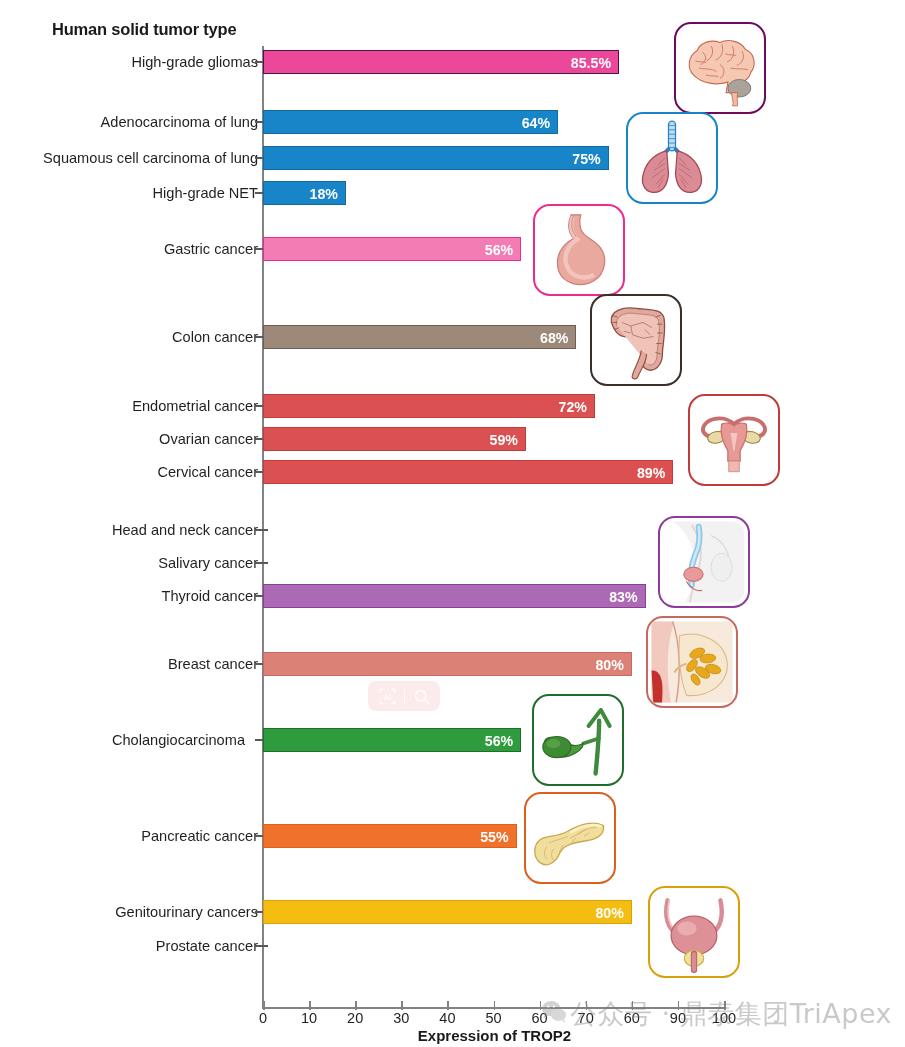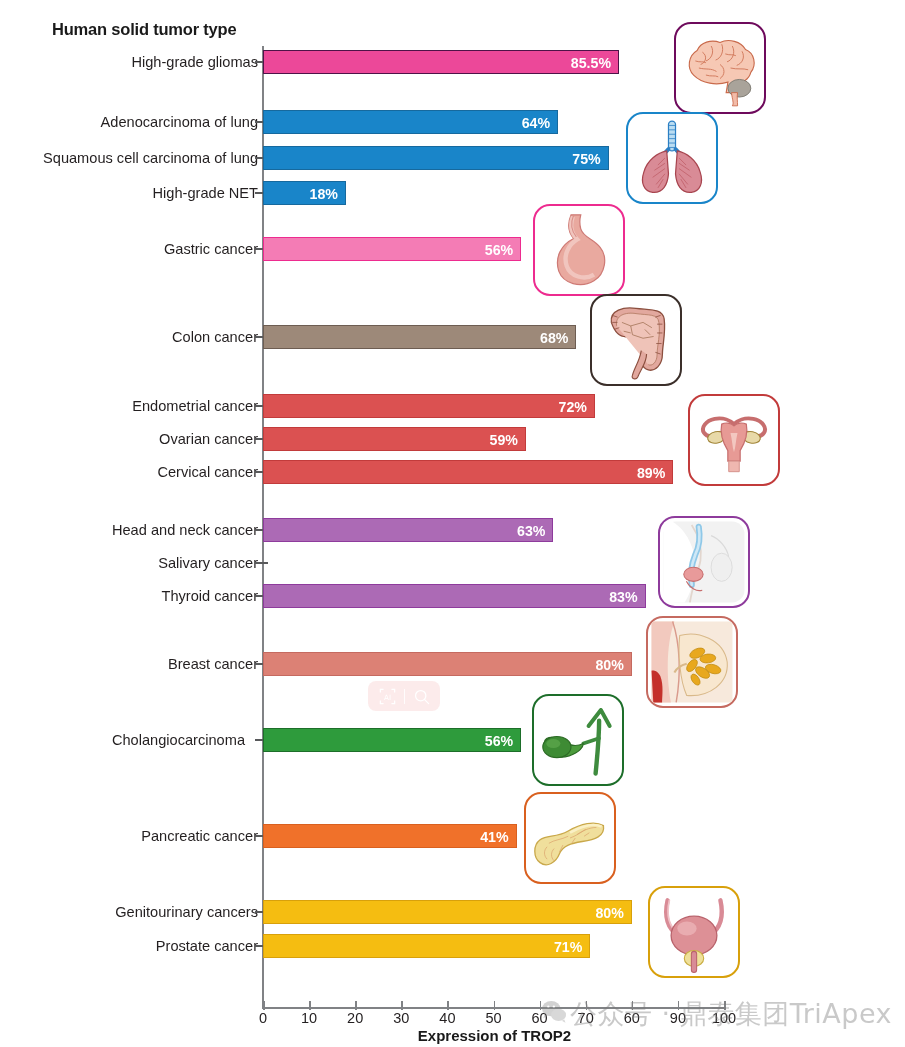--- a/index.html
+++ b/index.html
@@ -176,23 +176,20 @@
         <div class="row" style="top: 460px; width: 905px;">
           <div class="cat-label" style="right: 647px;">Cervical cancer</div>
           <div class="tickmark"></div>
           <div class="bar" title="Cervical cancer 89%" style="width: 410.29px; background: rgb(219, 81, 81); border: 1.2px solid rgb(194, 59, 59);">
             <span class="bar-value">89%</span>
           </div>
         </div>
         <div class="row" style="top: 518px; width: 905px;">
           <div class="cat-label" style="right: 647px;">Head and neck cancer</div>
           <div class="tickmark"></div>
-          <div class="bar" title="Head and neck cancer 63%" style="width: 290.43px; background: rgb(172, 106, 181); border: 1.2px solid rgb(142, 59, 156);">
-            <span class="bar-value">63%</span>
-          </div>
         </div>
         <div class="row" style="top: 551px; width: 905px;">
           <div class="cat-label" style="right: 647px;">Salivary cancer</div>
           <div class="tickmark"></div>
         </div>
         <div class="row" style="top: 584px; width: 905px;">
           <div class="cat-label" style="right: 647px;">Thyroid cancer</div>
           <div class="tickmark"></div>
           <div class="bar" title="Thyroid cancer 83%" style="width: 382.63px; background: rgb(172, 106, 181); border: 1.2px solid rgb(142, 59, 156);">
             <span class="bar-value">83%</span>
@@ -209,36 +206,33 @@
           <div class="cat-label" style="right: 647px;">Cholangiocarcinoma</div>
           <div class="tickmark"></div>
           <div class="bar" title="Cholangiocarcinoma 56%" style="width: 258.16px; background: rgb(46, 155, 60); border: 1.2px solid rgb(29, 110, 42);">
             <span class="bar-value">56%</span>
           </div>
         </div>
         <div class="row" style="top: 824px; width: 905px;">
           <div class="cat-label" style="right: 647px;">Pancreatic cancer</div>
           <div class="tickmark"></div>
           <div class="bar" title="Pancreatic cancer 55%" style="width: 253.55px; background: rgb(240, 113, 42); border: 1.2px solid rgb(217, 96, 31);">
-            <span class="bar-value">41%</span>
+            <span class="bar-value">55%</span>
           </div>
         </div>
         <div class="row" style="top: 900px; width: 905px;">
           <div class="cat-label" style="right: 647px;">Genitourinary cancers</div>
           <div class="tickmark"></div>
           <div class="bar" title="Genitourinary cancers 80%" style="width: 368.8px; background: rgb(245, 189, 17); border: 1.2px solid rgb(216, 160, 11);">
             <span class="bar-value">80%</span>
           </div>
         </div>
         <div class="row" style="top: 934px; width: 905px;">
           <div class="cat-label" style="right: 647px;">Prostate cancer</div>
           <div class="tickmark"></div>
-          <div class="bar" title="Prostate cancer 71%" style="width: 327.31px; background: rgb(245, 189, 17); border: 1.2px solid rgb(216, 160, 11);">
-            <span class="bar-value">71%</span>
-          </div>
         </div>
       </div>
     <div id="icons-container">
         <div class="icon-card" style="left: 674px; top: 22px; width: 92px; height: 92px; border: 2px solid rgb(110, 10, 92);">
     <svg viewBox="0 0 100 100">
       <path d="M20 58 C12 50 14 36 24 30 C28 21 40 17 50 21 C60 16 74 20 79 29
                C89 33 92 46 85 55 C83 63 75 68 66 67 L62 78 L57 78 L59 66
                C46 70 30 68 20 58 Z" fill="#F6C8B4" stroke="#C96A4B" stroke-width="1.3"></path>
       <g stroke="#C96A4B" stroke-width="1" fill="none" opacity="0.9">
         <path d="M30 32 C36 36 34 44 28 46"></path>

